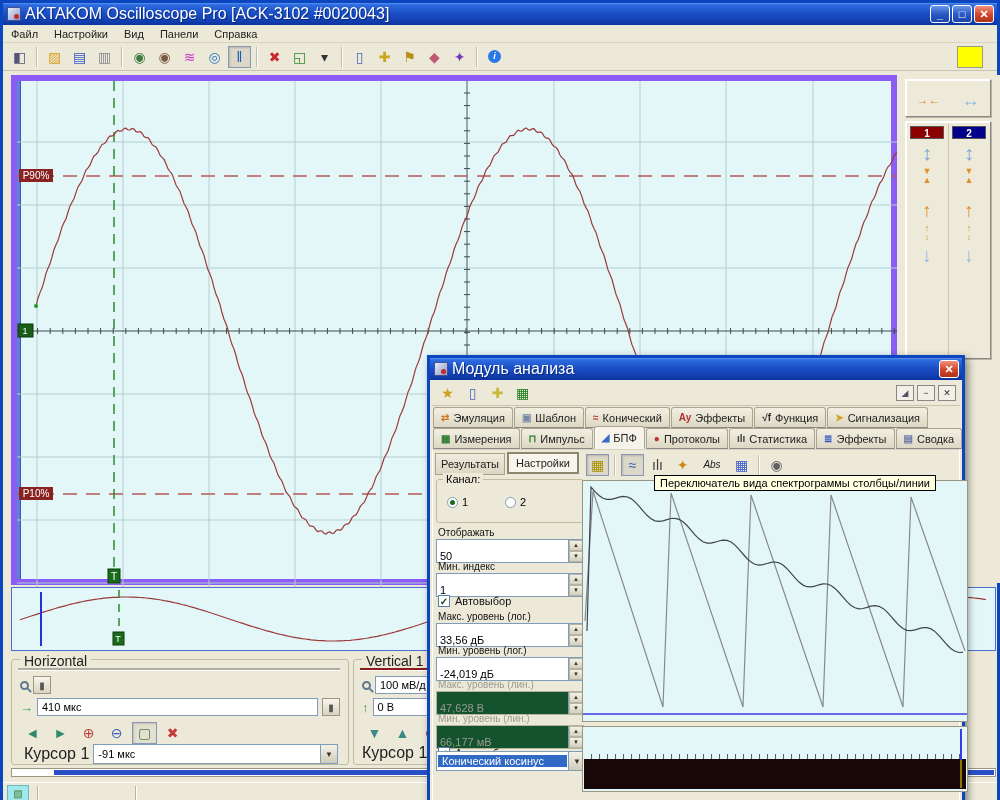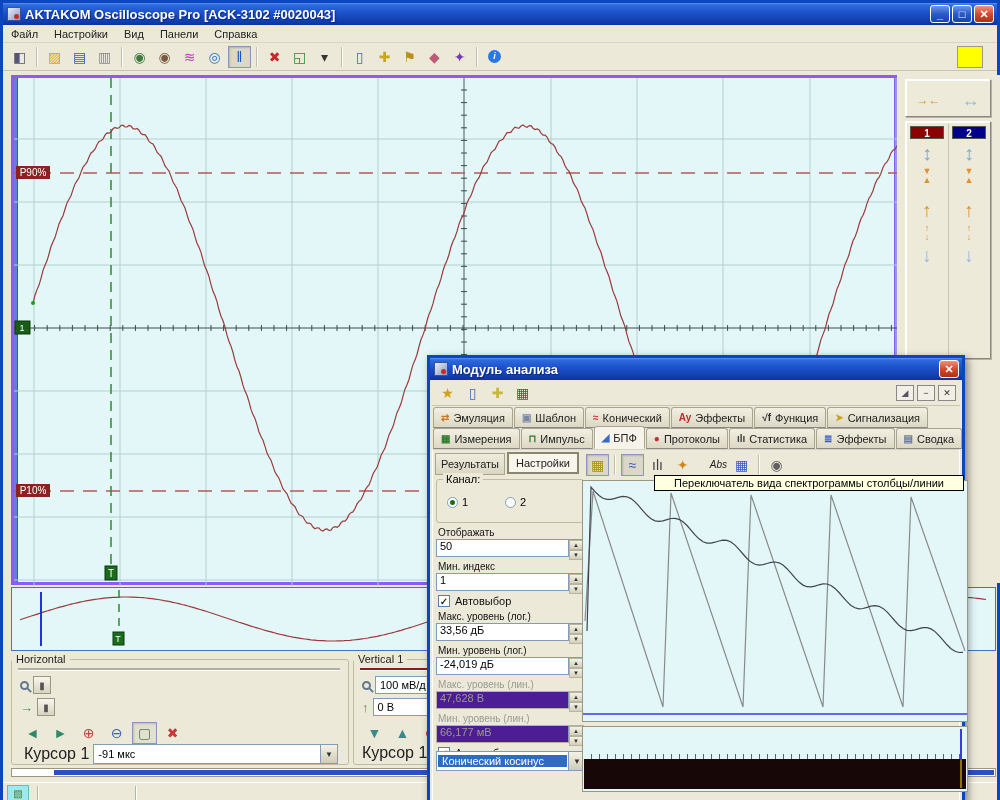--- a/index.html
+++ b/index.html
@@ -1,44 +1,44 @@
 <!DOCTYPE html>
 <html><head>
 <meta charset="utf-8">
 <style>
   *{margin:0;padding:0;box-sizing:border-box;font-family:"Liberation Sans",sans-serif}
   html,body{width:1000px;height:800px;overflow:hidden;background:#ECE9D8}
   .window{position:absolute;inset:0;border:3px solid #0C46BE;background:#ECE9D8}
   
   .titlebar{position:absolute;left:0;right:0;top:0;height:22px;display:flex;align-items:center;
     background:linear-gradient(180deg,#5A96F0 0%,#2E6CE0 8%,#1C50C8 45%,#1240B0 80%,#0B34A0 100%);color:#fff}
-  .titlebar .ttl{font-size:13px;font-weight:bold;text-shadow:1px 1px 1px #06287A;white-space:nowrap}
+  .titlebar .ttl{font-size:16px;font-weight:normal;text-shadow:1px 1px 1px #06287A;white-space:nowrap}
   .appicon{width:14px;height:14px;margin:0 4px;background:linear-gradient(135deg,#E8EEF8,#8898C8);border:1px solid #405090;position:relative}
   .appicon::after{content:"";position:absolute;right:1px;bottom:1px;width:5px;height:5px;background:#C82828;border-radius:50%}
   .winbtns{margin-left:auto;display:flex;gap:2px;padding-right:3px}
   .wbtn{width:20px;height:18px;border:1px solid #fff;border-radius:3px;font-size:11px;font-weight:bold;color:#fff;
     background:linear-gradient(180deg,#6A96E8,#2A5AC8 50%,#1A44A8);display:flex;align-items:center;justify-content:center}
   .wbtn.close{background:linear-gradient(180deg,#F0907C,#D44A30 50%,#B03018)}
   
   .menubar{position:absolute;left:0;right:0;top:22px;height:18px;background:#ECE9D8;border-bottom:1px solid #D8D4C0;display:flex;align-items:center}
   .menuitem{font-size:11px;color:#222;padding:2px 8px}
   .toolbar{position:absolute;left:0;right:0;top:40px;height:28px;background:#ECE9D8;border-bottom:1px solid #C8C4B0;display:flex;align-items:center;padding-left:4px}
   .tbtn{width:23px;height:22px;margin:0 1px;border:1px solid transparent;background:transparent;display:flex;align-items:center;justify-content:center;cursor:default}
   .tbtn.pressed{border:1px solid #8898B8;background:#DCD8C8;box-shadow:inset 1px 1px 2px #B8B4A0}
   .tbtn .glyph{font-size:14px;line-height:14px;white-space:pre;text-align:center}
   .tbtn .glyph.cir{background:#2878E8;color:#fff;border-radius:50%;width:13px;height:13px;line-height:13px;font-size:9px;font-weight:bold;font-style:italic}
   .tsep{width:2px;height:20px;margin:0 4px;border-left:1px solid #C0BCA8;border-right:1px solid #fff;display:inline-block}
   .swatch{position:absolute;right:14px;top:43px;width:26px;height:22px;background:#FFFF00;border:1px solid #9A9A8A}
   
-  .scope{position:absolute;left:8px;top:72px;width:886px;height:510px;border:3px solid #8b5cf6;background:#E3F7F9}
+  .scope{position:absolute;left:8px;top:72px;width:886px;height:510px;border:6px solid #8b5cf6;background:#E3F7F9}
   .bluestrip{position:absolute;left:0;top:0;width:4px;height:100%;background:#6080D8;border-right:1px solid #3A56B8}
   .preview{position:absolute;left:8px;top:584px;width:985px;height:64px;border:1px solid #4A6ED0;background:#E3F7F9}
   
   .group{position:absolute;border:1px solid #C0BCA2;border-radius:3px;background:#ECE9D8}
-  .group .legend{position:absolute;top:-7px;left:0;background:#ECE9D8;padding:0 4px;font-size:11px;color:#222}
+  .group .legend{position:absolute;top:-7px;left:8px;background:#ECE9D8;padding:0 4px;font-size:14px;color:#222}
   .tbar{position:absolute;left:6px;right:8px;top:8px;height:3px;background:#B0AEA2;border-bottom:1px solid #fff}
   .tbar.red{background:#8B1A1A}
   .hrow{position:absolute;display:flex;align-items:center;gap:4px}
   .hfield{height:18px;background:#fff;border:1px solid #7F9DB9;font-size:11px;line-height:16px;padding-left:4px;flex:1}
   .mag{width:9px;height:9px;border:2px solid #607890;border-radius:50%;position:relative;flex:none}
   .mag::after{content:"";position:absolute;width:6px;height:2px;background:#607890;transform:rotate(45deg);right:-5px;bottom:-3px}
   .garrow{font-size:13px;font-weight:bold;color:#2E9A4A;flex:none;line-height:13px}
   .lockbtn{width:18px;height:18px;border:1px solid #9A9682;background:linear-gradient(180deg,#F8F6EC,#D8D4C0);font-size:10px;color:#555;display:flex;align-items:center;justify-content:center;flex:none}
   .gbtnrow{position:absolute;display:flex;gap:3px}
   .gbtn{width:25px;height:22px;border:1px solid transparent;background:transparent;display:flex;align-items:center;justify-content:center}
@@ -66,38 +66,38 @@
   .fbtn{width:18px;height:16px;border:1px solid #888;background:#F2F0E6;font-size:9px;color:#444;display:flex;align-items:center;justify-content:center}
   .tabrow{position:absolute;left:3px;right:3px;display:flex}
   .tab{height:21px;border:1px solid #A8A48E;border-bottom-color:#888;border-radius:3px 3px 0 0;background:linear-gradient(180deg,#F2EFE2,#DDD8C4);
     display:flex;align-items:center;padding:0 7px;margin-right:1px;font-size:11px;color:#222;white-space:nowrap}
   .tab .ticon{font-size:10px;margin-right:4px;font-weight:bold}
   .tab.active{background:#F6F4EA;border-bottom-color:#F6F4EA;height:23px;margin-top:-2px;box-shadow:1px 0 0 #fff inset}
   .subtab{position:absolute;height:22px;border:1px solid #A8A48E;background:linear-gradient(180deg,#EFECDE,#DBD6C2);font-size:11px;display:flex;align-items:center;justify-content:center;color:#222}
   .subtab.active{background:#F8F6EC;border:2px solid #8A8670;font-weight:normal}
   .lbl{position:absolute;left:8px;font-size:10px;color:#111;white-space:nowrap}
   .lbl.dis{color:#9A9A90}
-  .inp{position:absolute;left:6px;width:148px;height:18px;background:#fff;border:1px solid #7F9DB9;font-size:11px;display:flex;align-items:flex-start}
+  .inp{position:absolute;left:6px;width:148px;height:24px;background:#fff;border:1px solid #7F9DB9;font-size:11px;display:flex;align-items:flex-end}
   .inp .v{flex:1;padding-left:3px;white-space:nowrap}
-  .inp.dis{background:#4c1d95;border-color:#B4B2A0;color:#9A9A90}
+  .inp.dis{background:#14532d;border-color:#B4B2A0;color:#9A9A90}
   .spin{width:15px;height:100%;border-left:1px solid #7F9DB9;display:flex;flex-direction:column}
   .spin span{flex:1;font-size:6px;line-height:8px;text-align:center;color:#333;background:linear-gradient(180deg,#F4F2E8,#D4D0BC);border:1px solid #B8B4A0}
   .chk{position:absolute;display:flex;align-items:center;gap:5px;font-size:11px;color:#111}
   .chk .box{width:12px;height:12px;background:#fff;border:1px solid #5A7EA8;font-size:10px;line-height:11px;text-align:center;color:#103A10;font-weight:bold}
   .radio{display:flex;align-items:center;gap:4px;font-size:11px}
   .radio .rb{width:11px;height:11px;border:1px solid #7F9DB9;border-radius:50%;background:#fff;position:relative}
   .radio.sel .rb::after{content:"";position:absolute;left:2px;top:2px;width:5px;height:5px;border-radius:50%;background:#1A6B1A}
   .fftplot{position:absolute;left:152px;top:122px;width:386px;height:242px;background:#E3F7F9;border:1px solid #9A9682}
   .waterfall{position:absolute;left:152px;top:368px;width:386px;height:66px;background:#E3F7F9;border:1px solid #9A9682}
   .wf-black{position:absolute;left:1px;right:1px;bottom:2px;height:30px;background:#170707}
   .wf-ticks{position:absolute;left:1px;right:1px;bottom:32px;height:5px;
     background:repeating-linear-gradient(90deg,transparent 0 7px,#55666B 7px 8px)}
   .wf-blue{position:absolute;right:5px;top:2px;width:2px;height:32px;background:#3A3AE8}
   .wf-yellow{position:absolute;right:5px;bottom:3px;width:2px;height:28px;background:#8B7500}
-  .tooltip{position:absolute;left:224px;top:117px;background:#FFFFE1;border:1px solid #000;font-size:11px;padding:1px 19px;white-space:nowrap;z-index:60}
+  .tooltip{position:absolute;left:224px;top:117px;background:#FFFFE1;border:1px solid #000;font-size:11px;padding:1px 5px;white-space:nowrap;z-index:60}
   .gb-channel{position:absolute;left:6px;top:121px;width:148px;height:44px;border:1px solid #C0BCA2;border-radius:3px}
   .gb-channel .legend{position:absolute;top:-7px;left:6px;background:#ECE9D8;padding:0 3px;font-size:11px}
 </style>
 </head>
 <body>
 
 <div class="window">
 
   <div class="titlebar">
     <span class="appicon"></span>
@@ -374,20 +374,21 @@
 
   <div class="group" style="left:8px;top:656px;width:338px;height:106px">
     <span class="legend">Horizontal</span>
     <div class="tbar"></div>
     <div class="hrow" style="left:8px;top:16px;right:8px">
       <span class="mag"></span>
       <span class="lockbtn">▮</span>
     </div>
     <div class="hrow" style="left:8px;top:38px;right:8px">
       <span class="garrow">→</span>
+      <span class="hfield">410 мкс</span>
       <span class="lockbtn">▮</span>
     </div>
     <div class="gbtnrow" id="hbtns" style="left:8px;top:62px">
         <button class="gbtn">
           <span class="glyph" style="color: rgb(46, 138, 106);">◄</span>
         </button>
         <button class="gbtn">
           <span class="glyph" style="color: rgb(46, 138, 106);">►</span>
         </button>
         <button class="gbtn">
@@ -619,21 +620,21 @@
         <span class="tsep"></span>
         <button class="tbtn pressed">
           <span class="glyph" style="color: rgb(56, 88, 184);">≈</span>
         </button>
         <button class="tbtn">
           <span class="glyph" style="color: rgb(64, 64, 64);">ılı</span>
         </button>
         <button class="tbtn">
           <span class="glyph" style="color: rgb(208, 136, 24);">✦</span>
         </button>
-        <button class="tbtn" style="width: 32px; justify-content: flex-end;">
+        <button class="tbtn" style="width: 32px;">
           <span class="glyph" style="color: rgb(32, 32, 32); font-size: 10px; font-style: italic;">Abs</span>
         </button>
         <button class="tbtn">
           <span class="glyph" style="color: rgb(56, 88, 200);">▦</span>
         </button>
         <span class="tsep"></span>
         <button class="tbtn">
           <span class="glyph" style="color: rgb(96, 96, 96);">◉</span>
         </button>
       </div>

